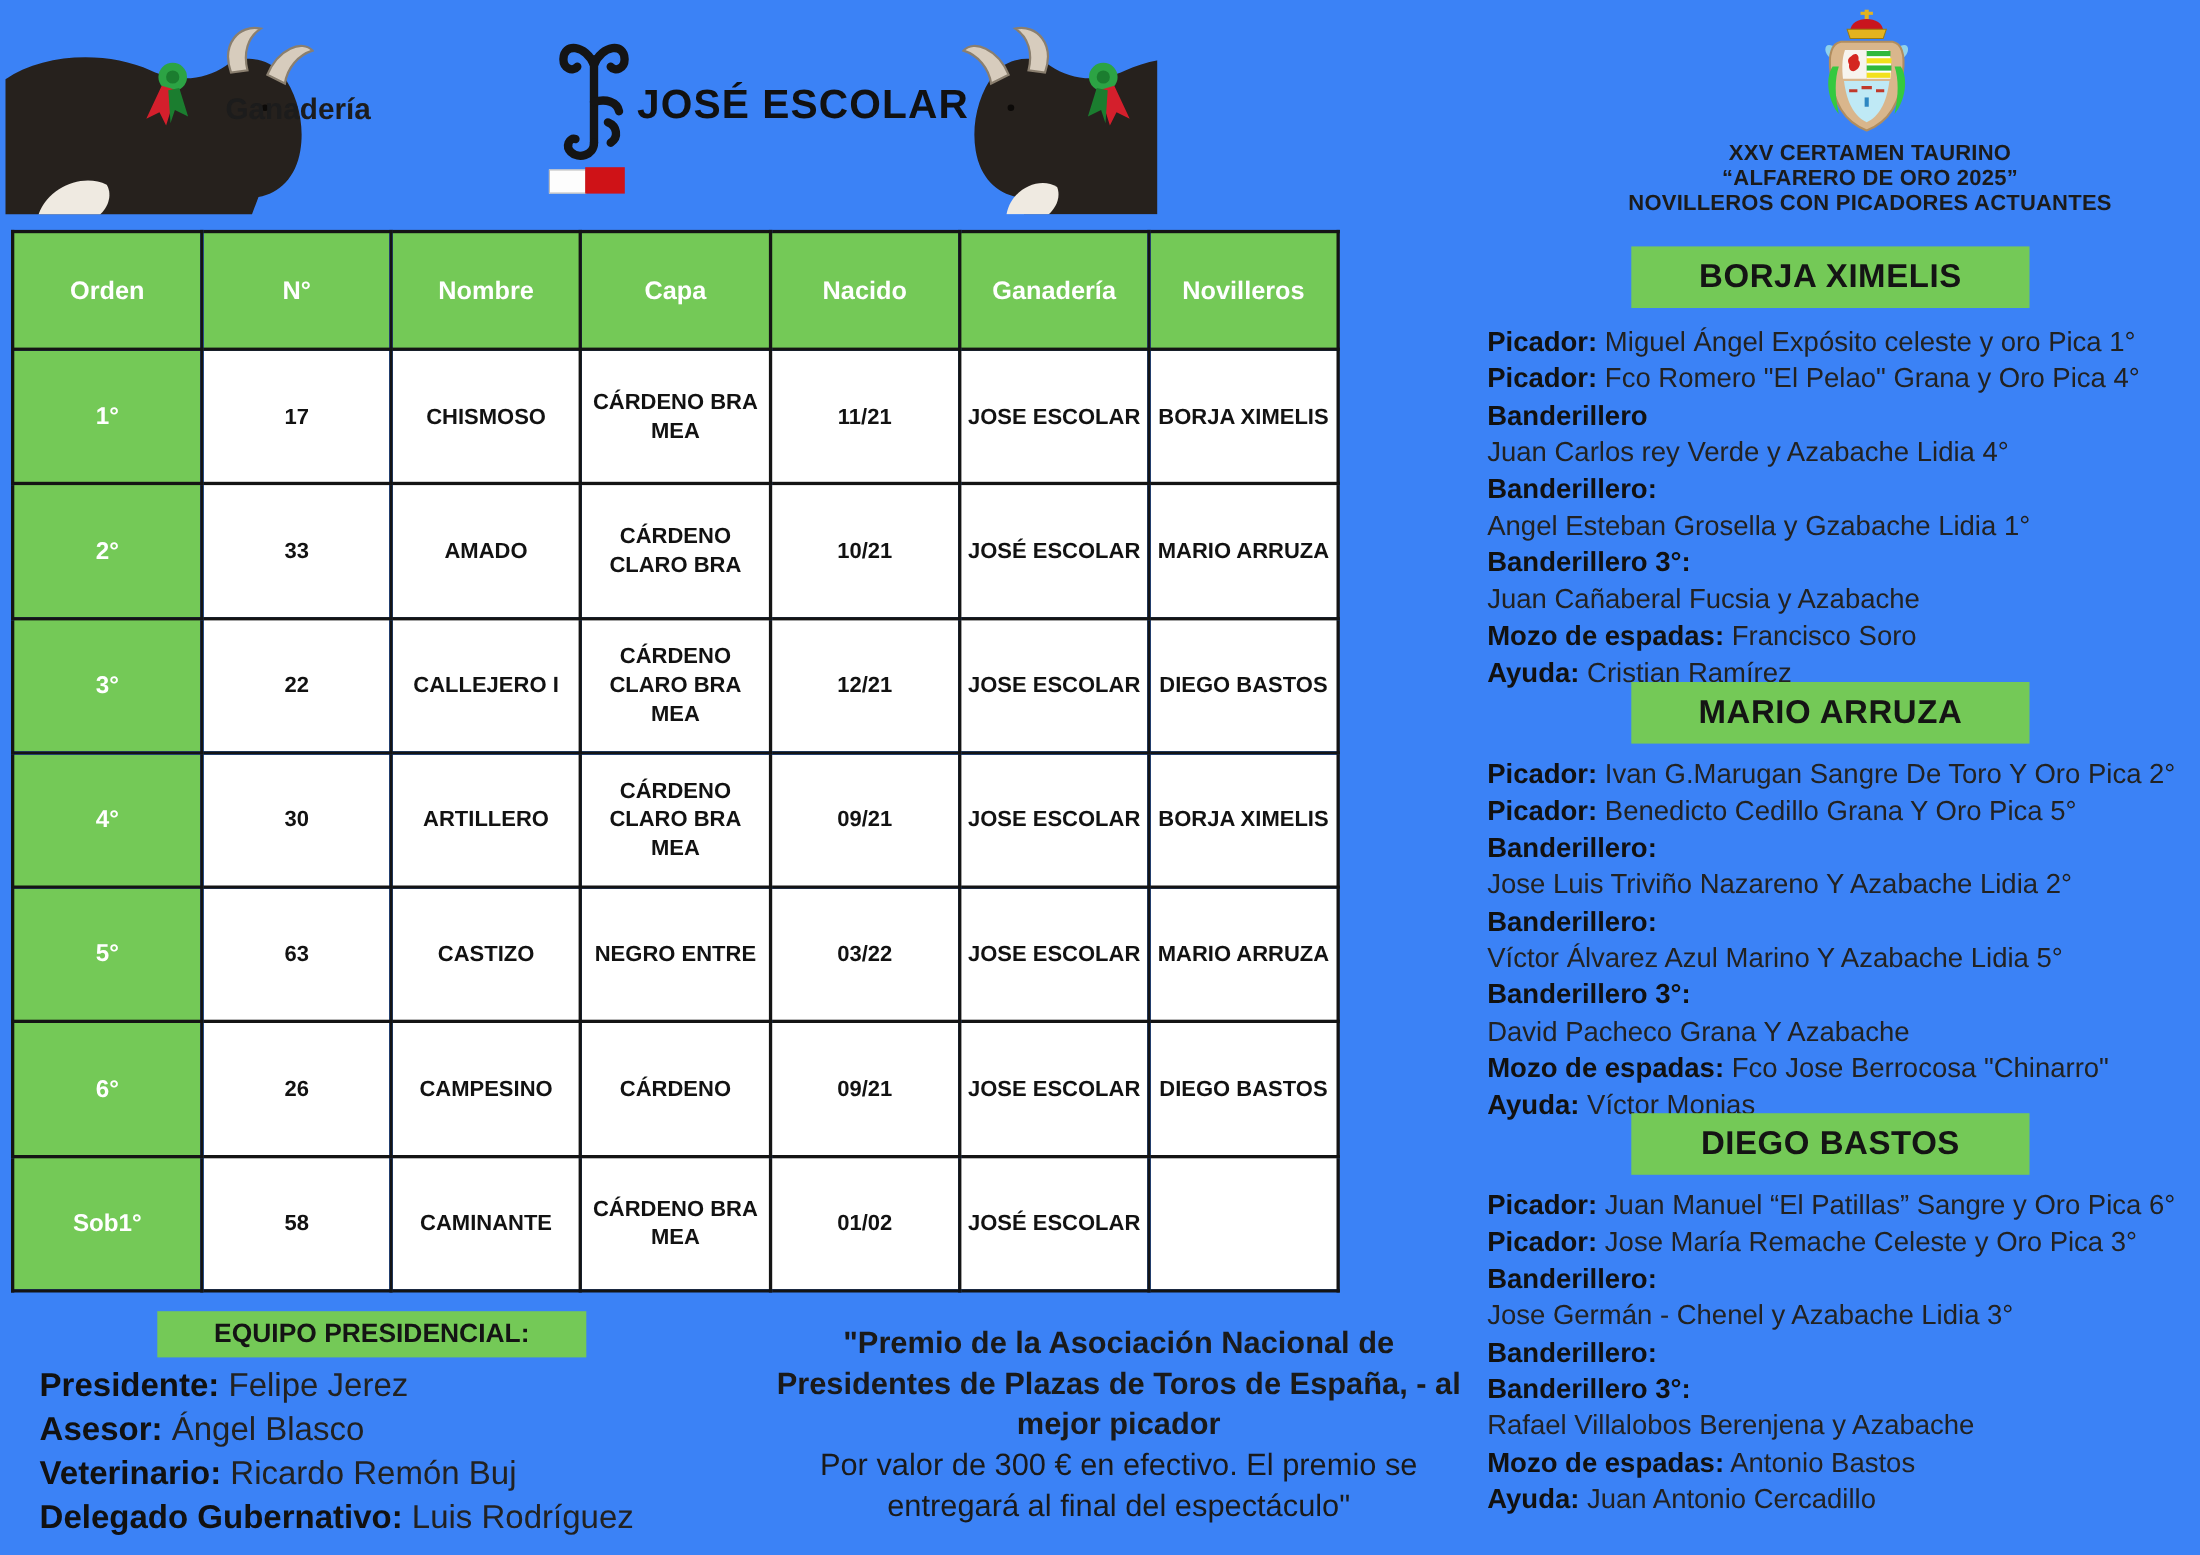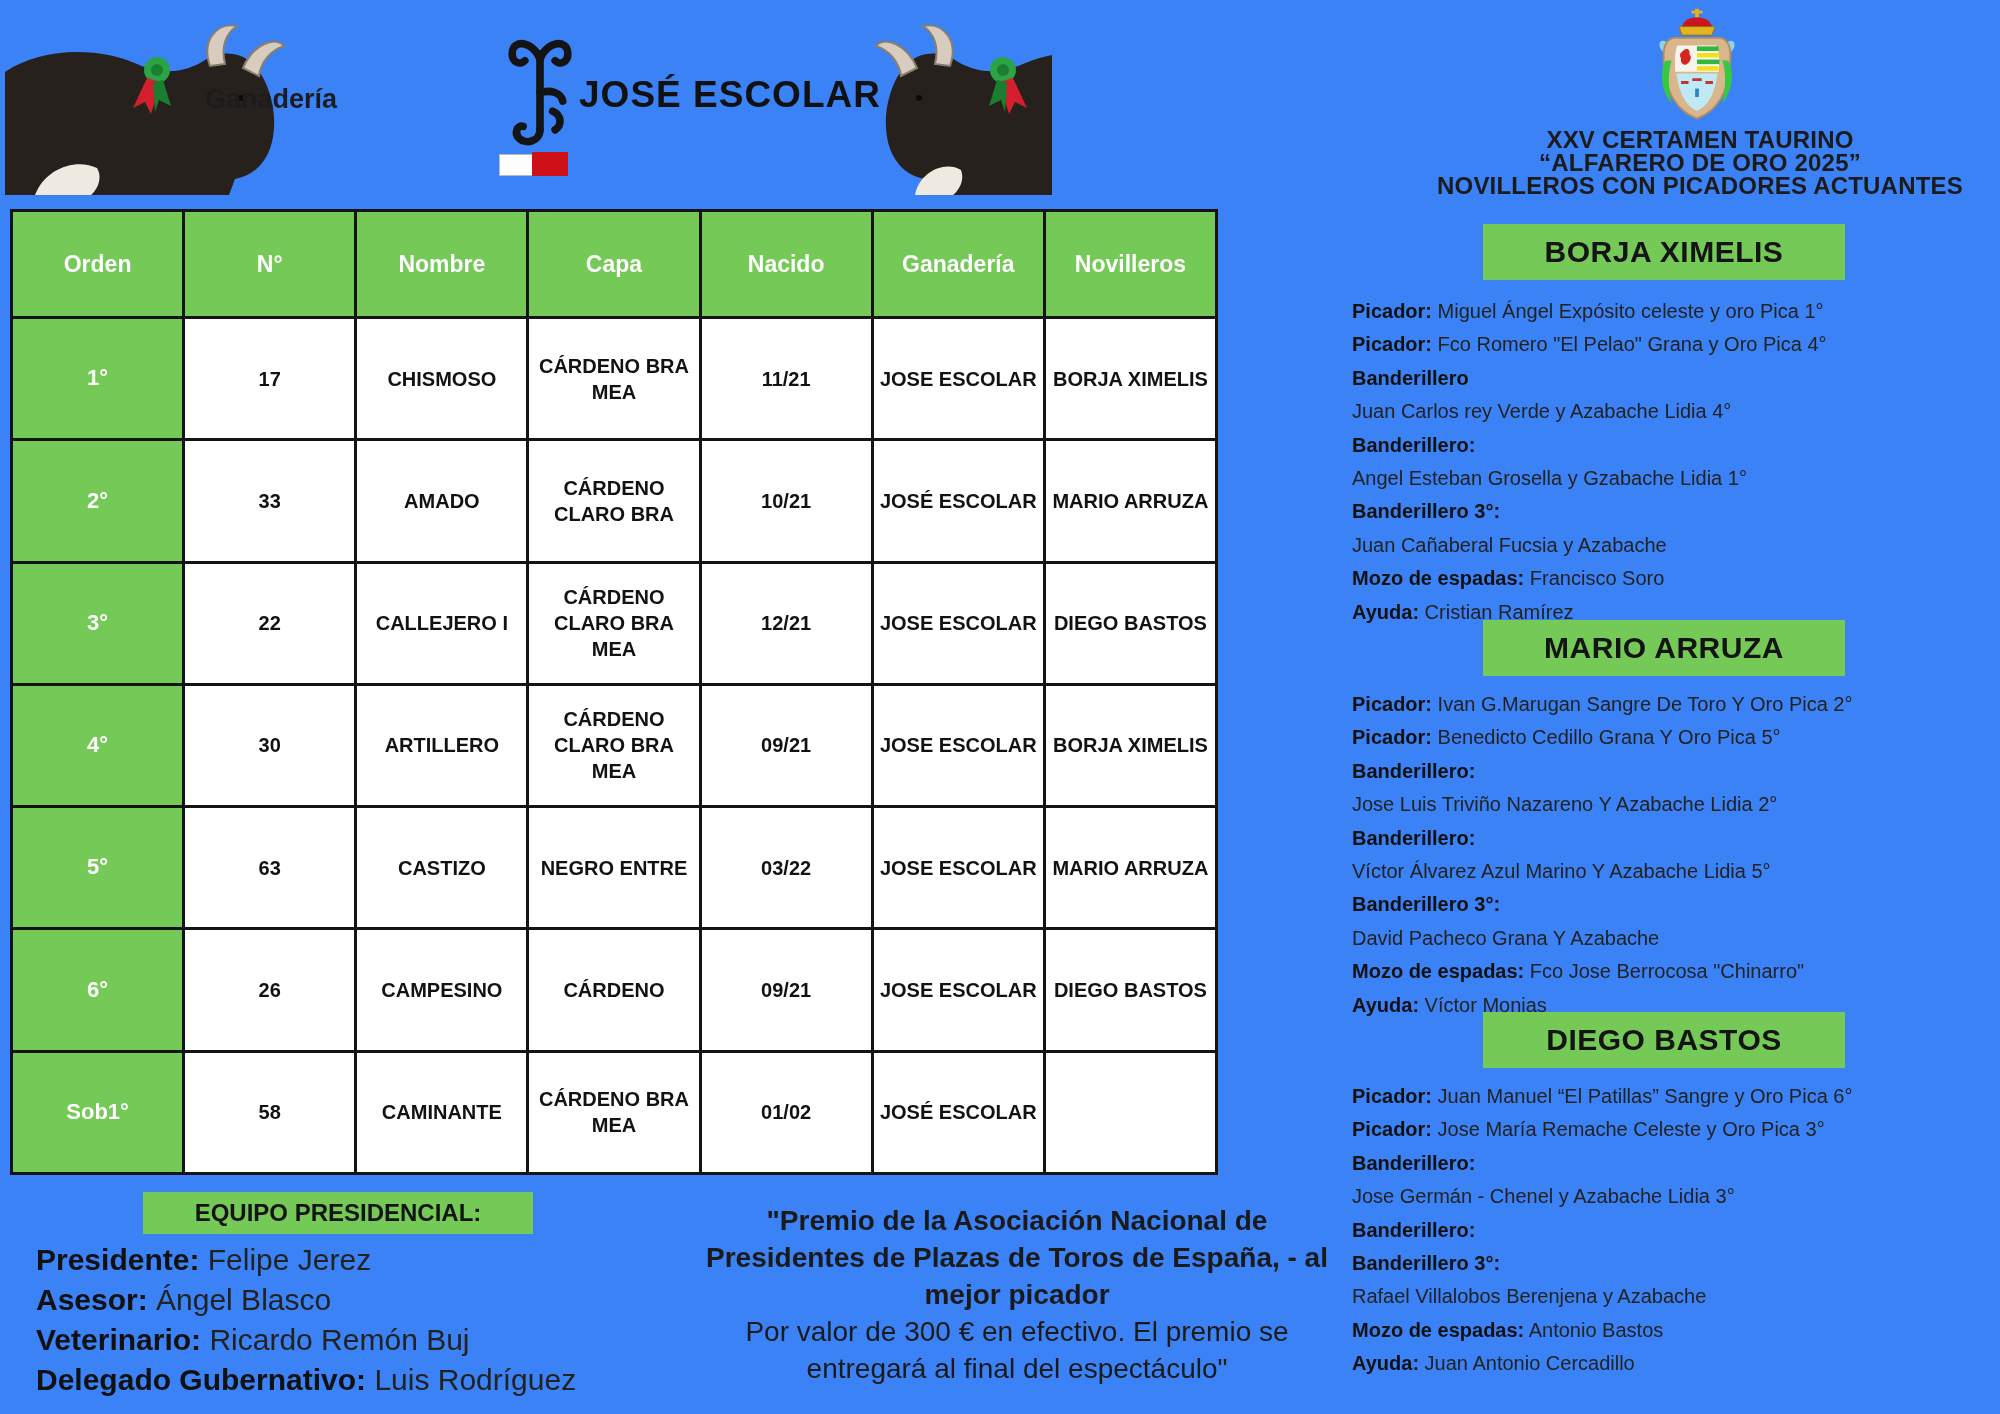--- a/index.html
+++ b/index.html
@@ -20,21 +20,21 @@
   .bull-left{left:4px;width:282px;}
   .bull-right{left:874px;width:178px;overflow:hidden;}
   .bull-right svg{transform:scaleX(-1);}
   .brand{left:498px;top:32px;width:84px;height:118px;}
   .brand-flag{left:499px;top:152px;display:flex;align-items:flex-end;}
   .flag-white{width:32px;height:20px;background:#fdfdfd;border:1px solid #b9b9b9;}
   .flag-red{width:36px;height:24px;background:#cf1217;margin-left:-1px;}
 
   .crest{left:1652px;top:6px;width:90px;height:122px;}
   .cert{left:1400px;top:128px;width:600px;text-align:center;font-weight:bold;color:#1b1b1b;
-        font-size:24px;line-height:23px;letter-spacing:0.2px;}
+        font-size:20px;line-height:23px;letter-spacing:0.2px;}
 
   
   table.bulls{
     position:absolute;left:10px;top:209px;width:1208px;height:966px;
     border-collapse:collapse;table-layout:fixed;
   }
   table.bulls th,table.bulls td{
     border:3px solid var(--ink);text-align:center;vertical-align:middle;
     padding:2px 4px;overflow:hidden;
   }
@@ -51,21 +51,21 @@
     font-weight:bold;color:#141414;
   }
   .band-team{width:362px;height:56px;font-size:30px;letter-spacing:0.5px;}
   .band-borja{left:1483px;top:224px;}
   .band-mario{left:1483px;top:620px;}
   .band-diego{left:1483px;top:1012px;}
   .band-equipo{left:143px;top:1192px;width:390px;height:42px;font-size:24px;}
 
   
   .tlines{
-    position:absolute;left:1352px;width:648px;font-size:20px;line-height:33.4px;
+    position:absolute;left:1352px;width:648px;font-size:25px;line-height:33.4px;
     color:#222;white-space:nowrap;
   }
   .tlines b{color:#111;}
   .lines-borja{top:295px;}
   .lines-mario{top:688px;}
   .lines-diego{top:1080px;}
 
   
   .equipo-lines{
     position:absolute;left:36px;top:1240px;font-size:30px;line-height:40px;color:#222;white-space:nowrap;

